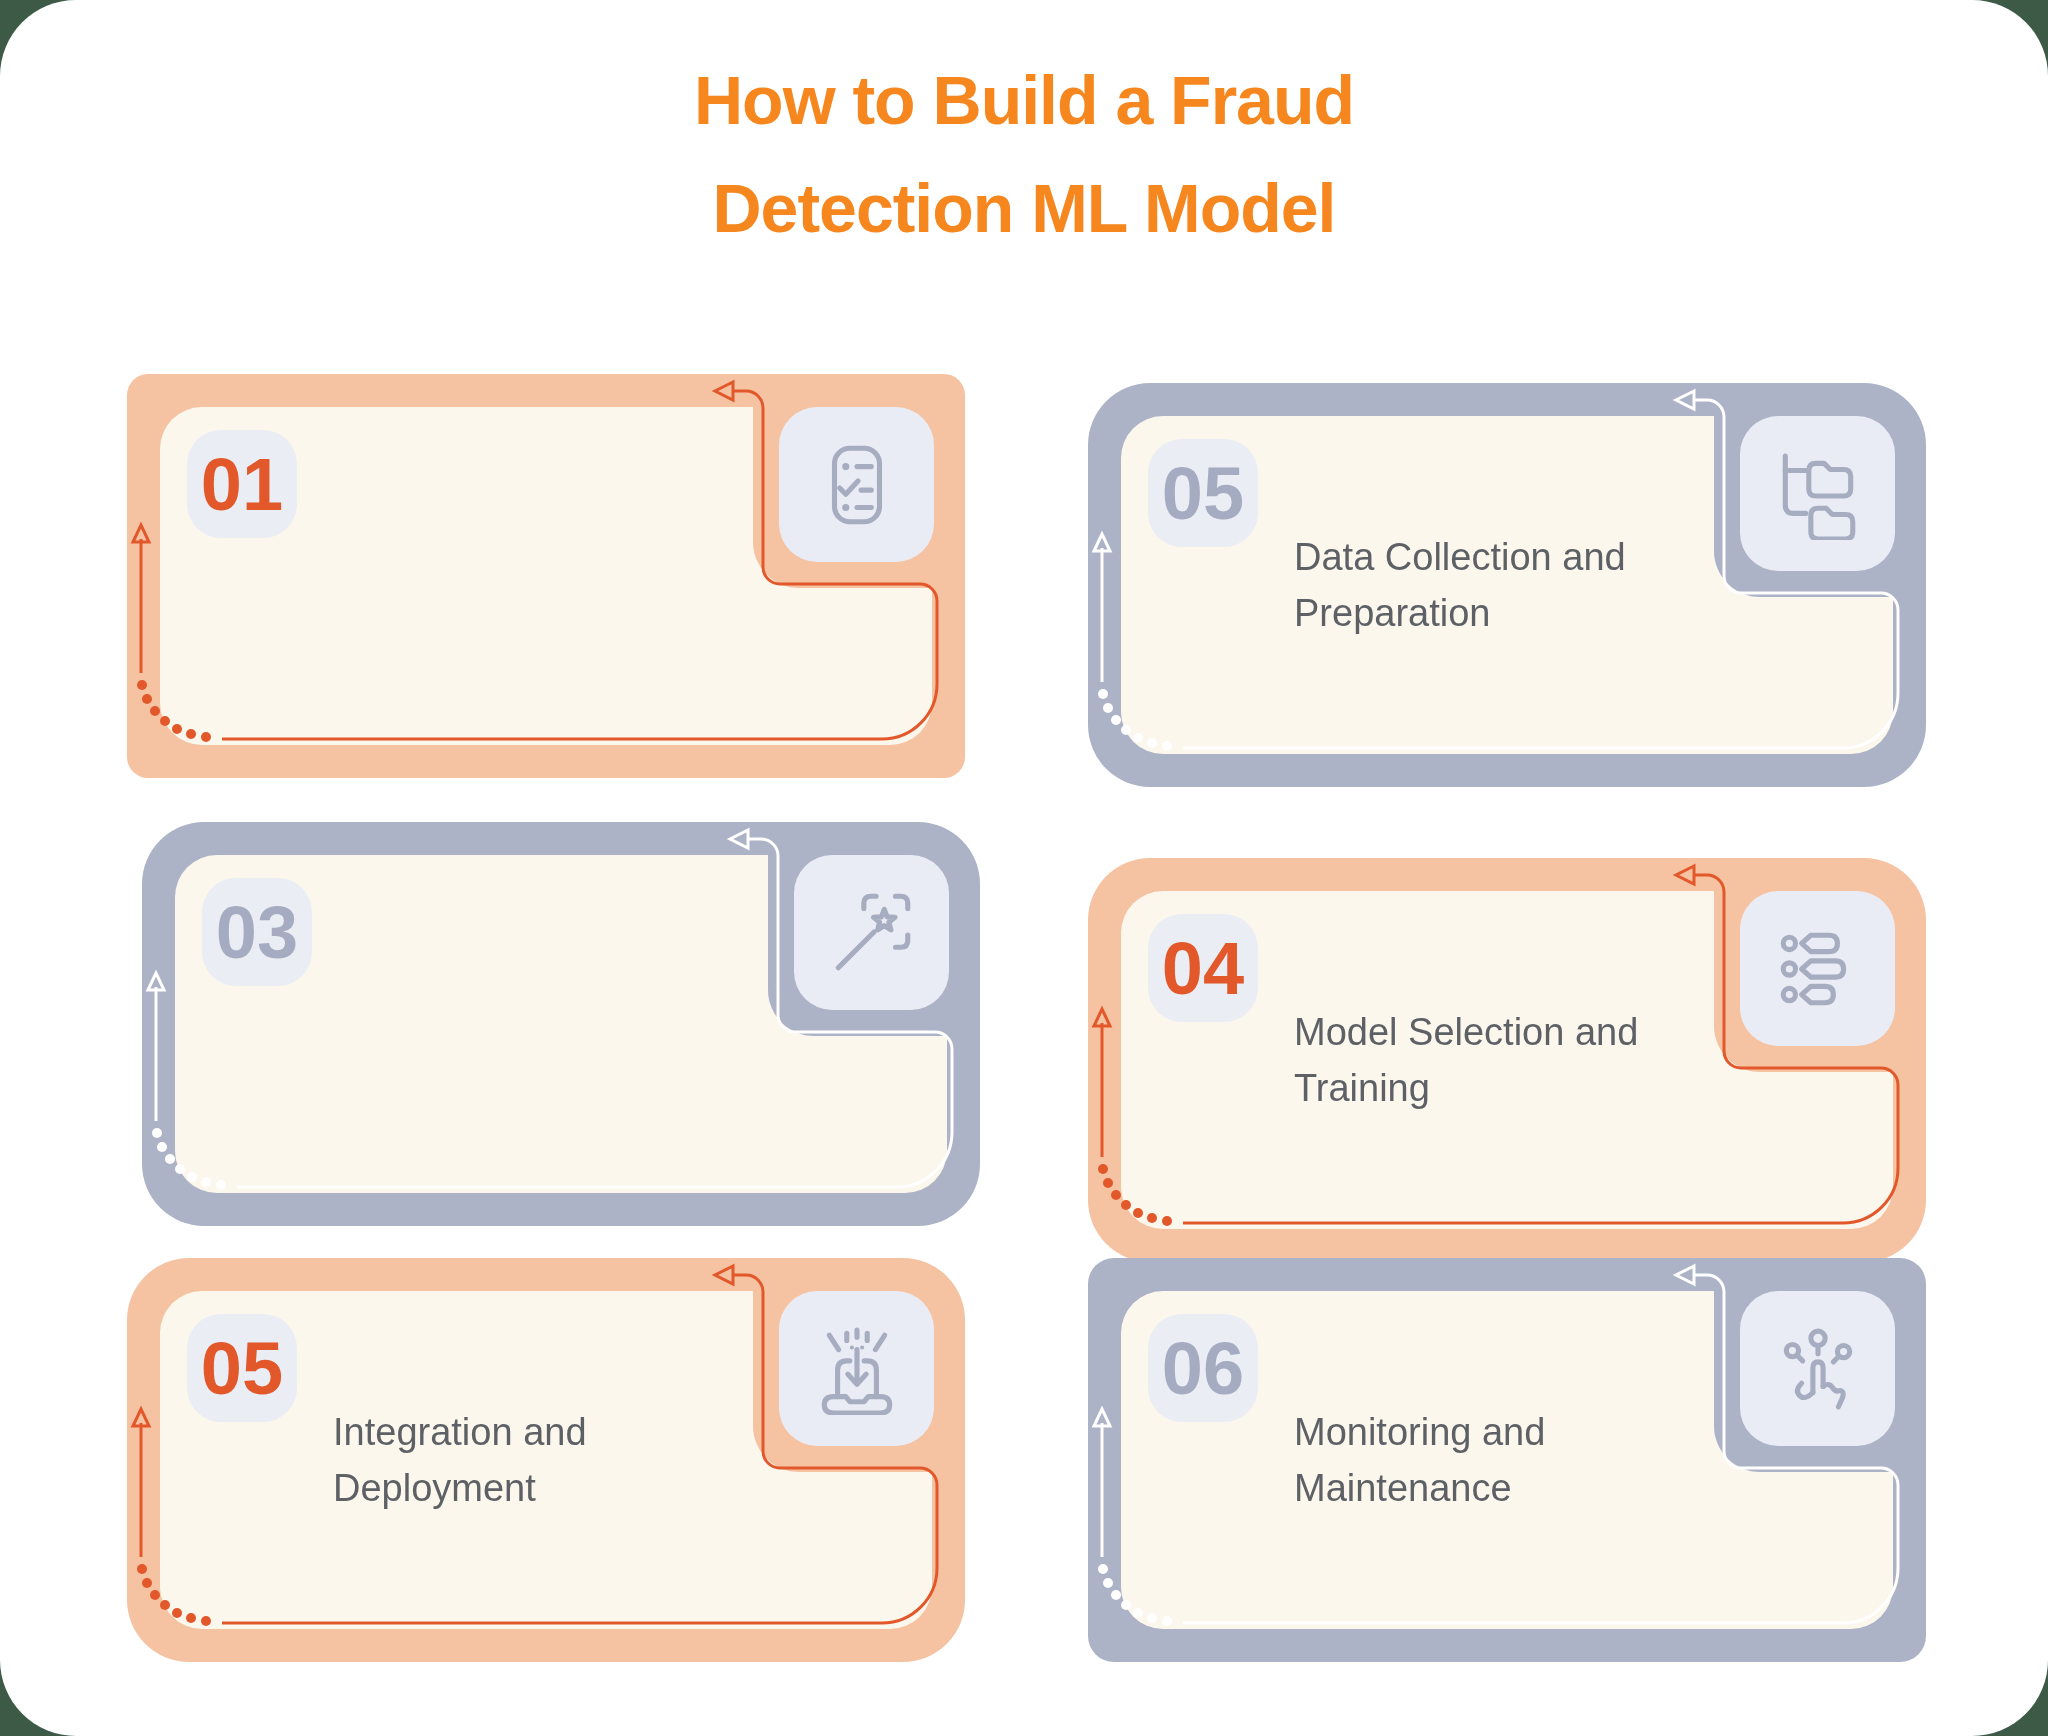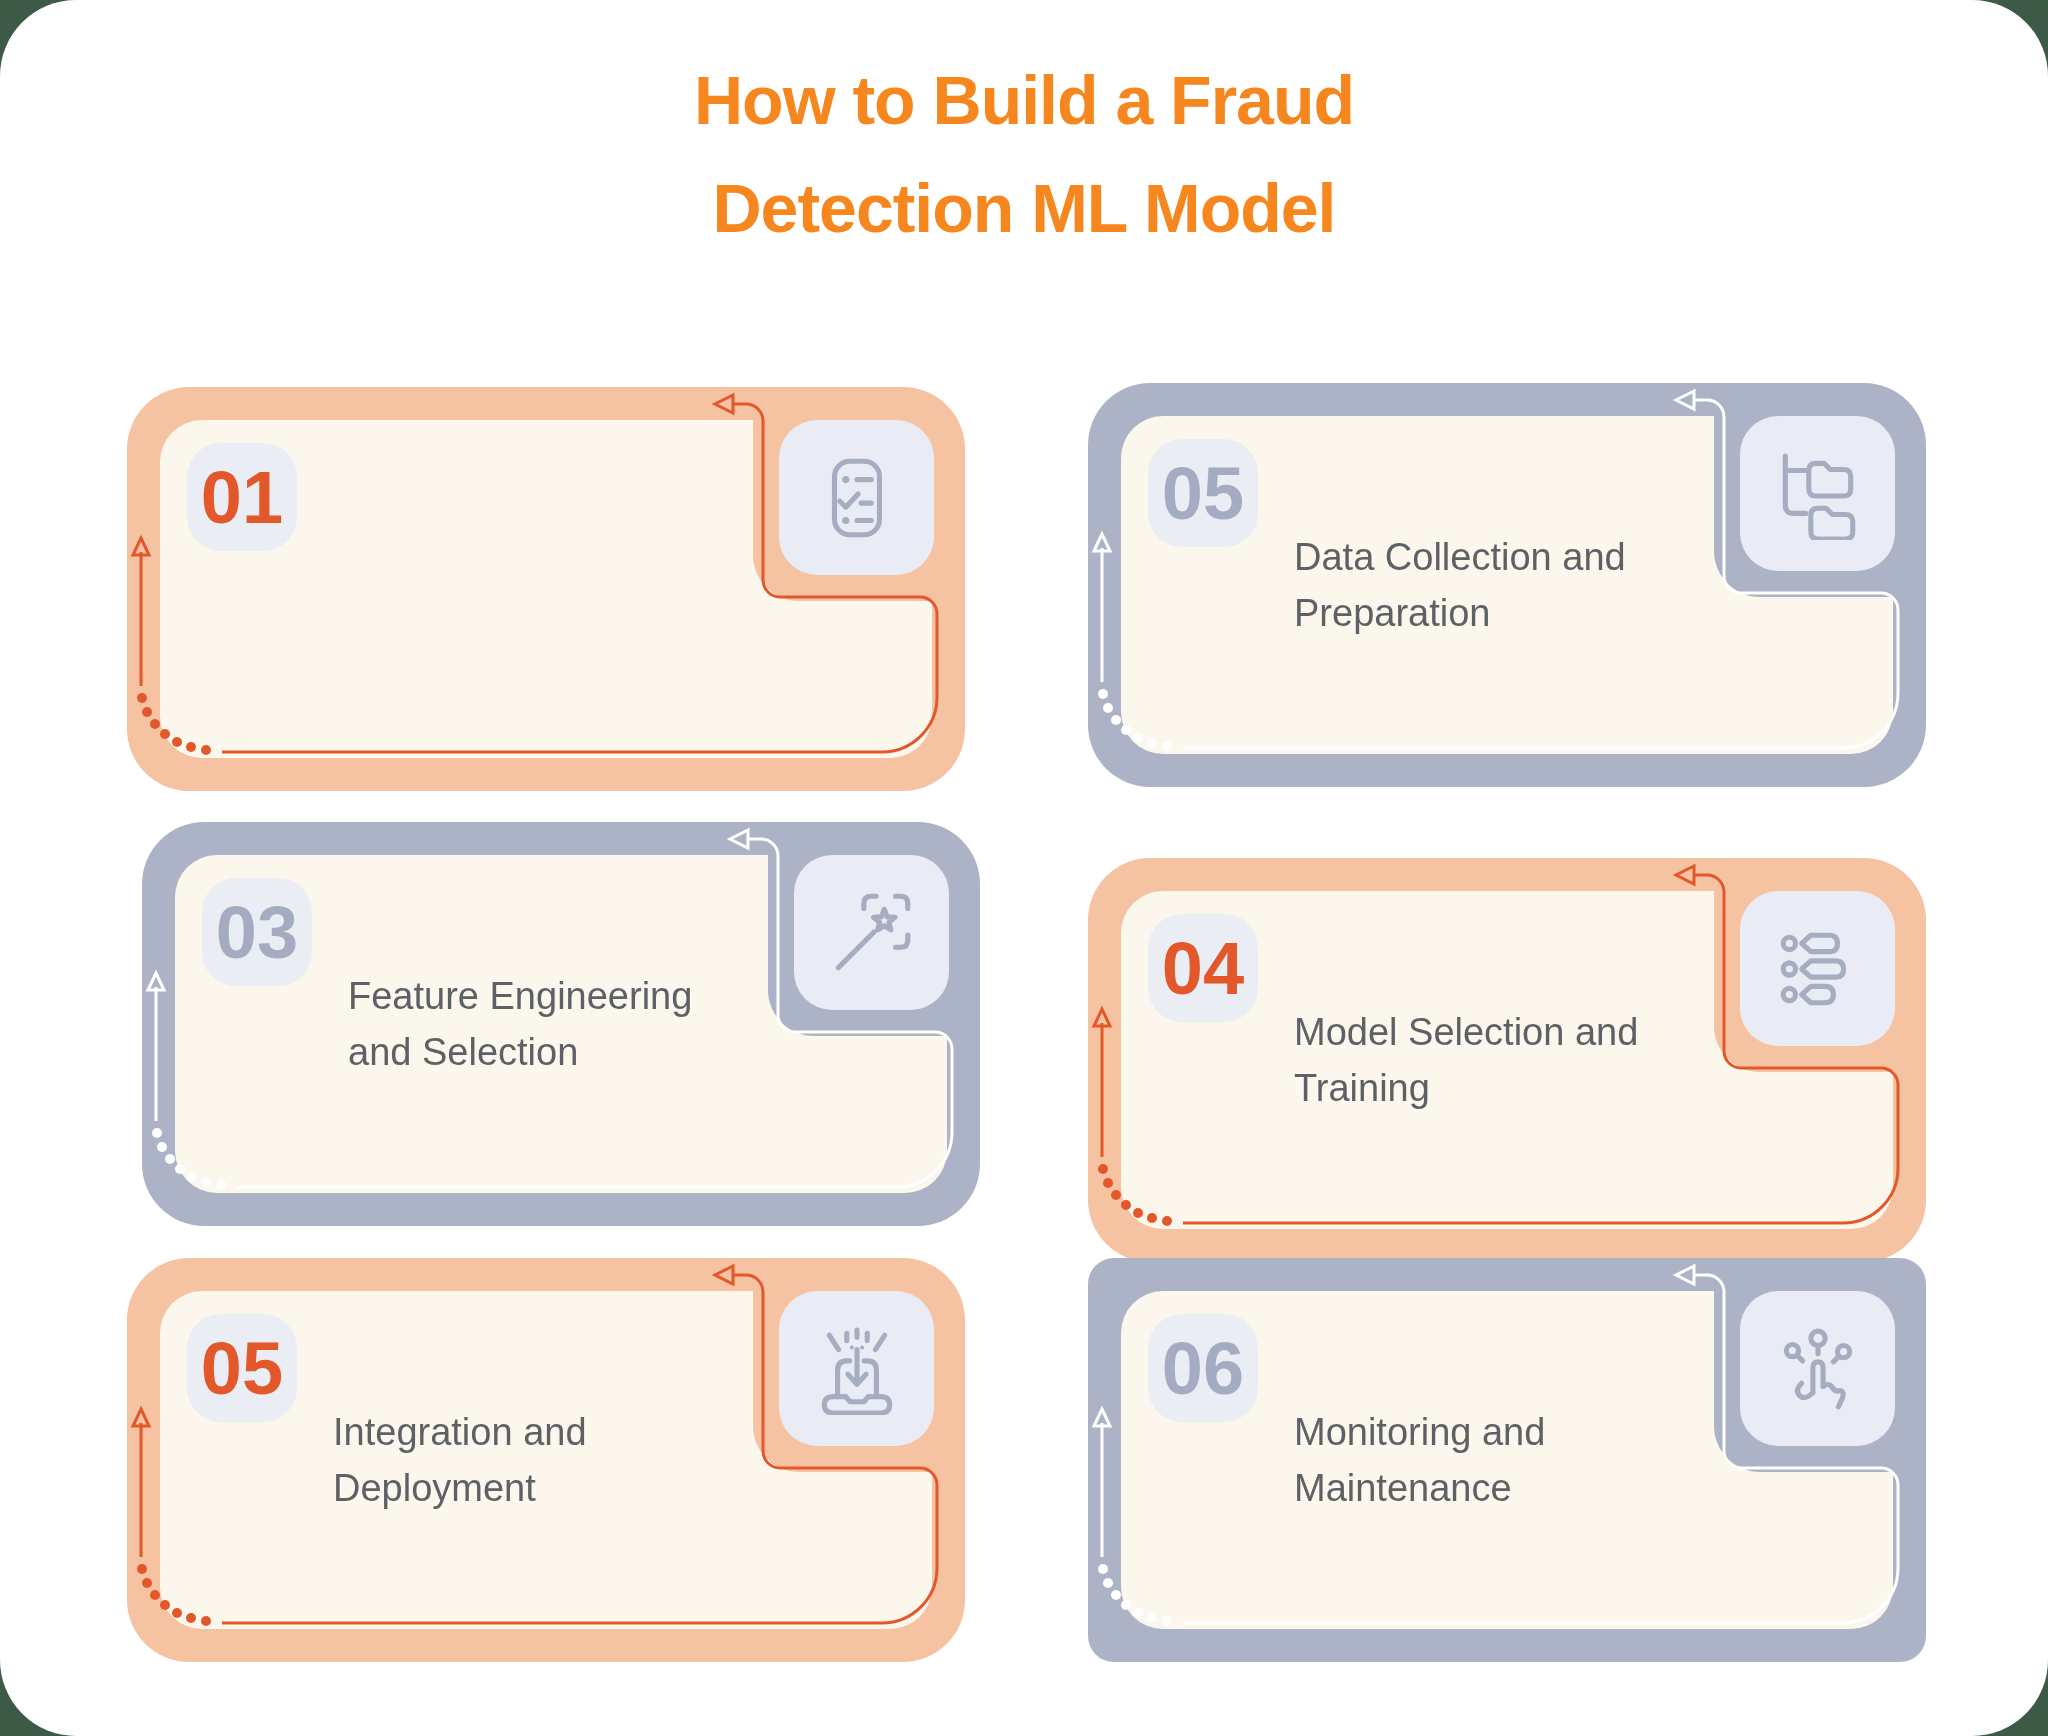--- a/index.html
+++ b/index.html
@@ -70,21 +70,21 @@
     display:flex;align-items:center;justify-content:center;
     font-size:74px;font-weight:bold;
   }
   .card[data-theme="orange"] .badge{color:var(--orange-accent);}
   .card[data-theme="gray"] .badge{color:var(--gray-number);}
   .step-title{
     position:absolute;left:206px;top:50%;transform:translateY(-50%);
     width:345px;font-size:38px;line-height:56px;color:var(--title-text);
   }
   
-  .pos-0{left:127px;top:387px;}
+  .pos-0{left:127px;top:374px;border-radius:21px;}
   .pos-1{left:1088px;top:383px;}
   .pos-2{left:142px;top:822px;}
   .pos-3{left:1088px;top:822px;margin-top:36px;}
   .pos-4{left:127px;top:1258px;}
   .pos-5{left:1088px;top:1258px;border-radius:26px;}
 </style>
 </head>
 <body>
 
 <div class="canvas">
@@ -177,21 +177,20 @@
         <line x1="12" y1="79" x2="47" y2="44"></line>
         <path d="M57,22 L59.8,29.2 L67.5,29.6 L61.5,34.5 L63.5,41.9 L57,37.7 L50.5,41.9 L52.5,34.5 L46.5,29.6 L54.2,29.2 Z"></path>
         <path d="M37,21 v-5 q0,-7 7,-7 h5"></path>
         <path d="M68,9 h5 q7,0 7,7 v5"></path>
         <path d="M80,47 v5 q0,7 -7,7 h-5"></path>
       </svg>
     </div>
     <div class="badge">
       <span>03</span>
     </div>
-    <div class="step-title">Feature Engineering and Selection</div>
   </div>
 
   <div class="card pos-3" data-theme="orange">
     <div class="panel"></div>
     <div class="notch"></div>
     <svg class="accent" viewBox="0 0 838 404">
       <path d="M607,17 L619,17 A17,17 0 0 1 636,34 L636,193 A17,17 0 0 0 653,210 L793,210 A17,17 0 0 1 810,227 L810,310 A55,55 0 0 1 755,365 L95,365"></path>
       <path d="M606,8 L588,17 L606,26 Z"></path>
       <path d="M14,299 L14,165"></path>
       <path d="M6,168 L14,151 L22,168 Z"></path>

